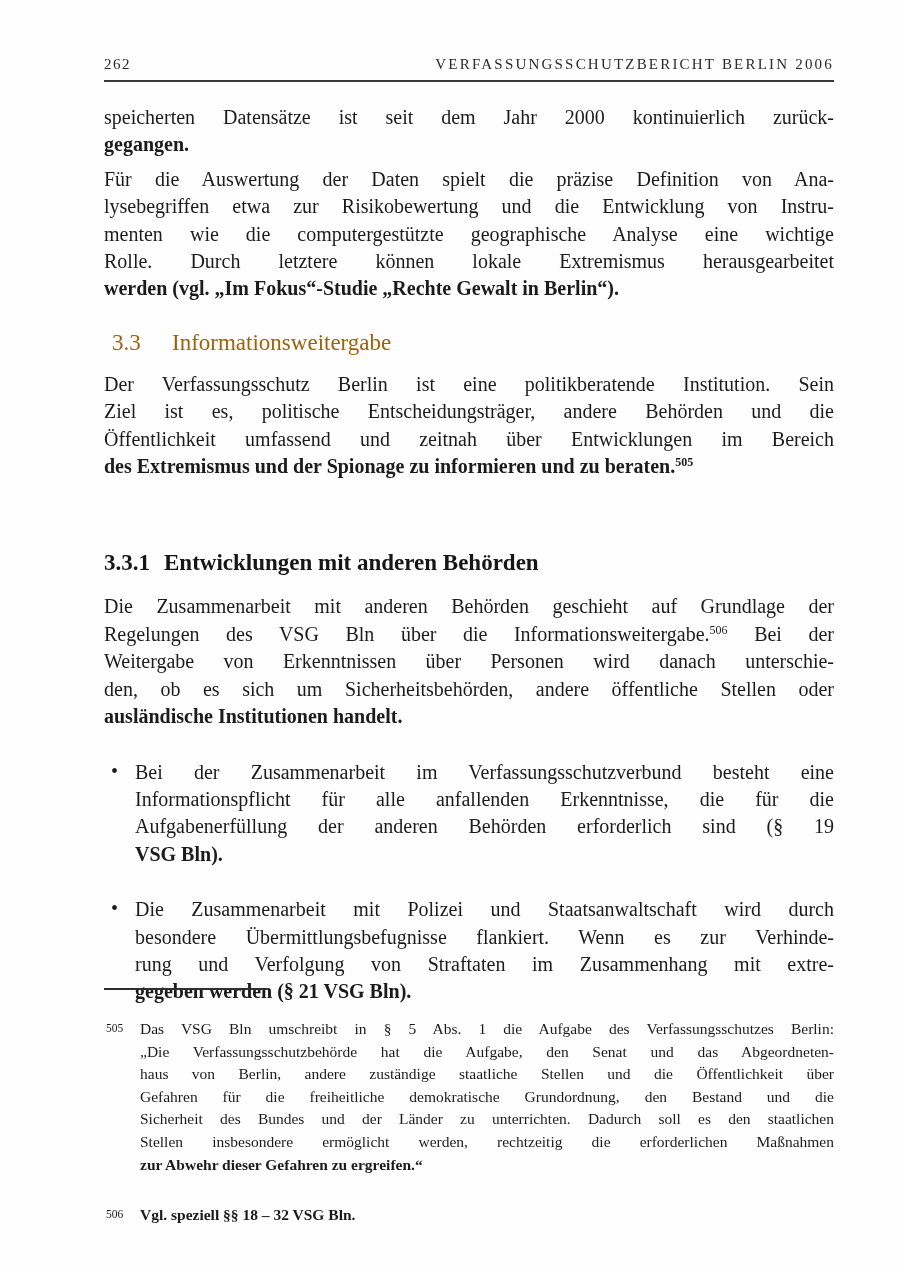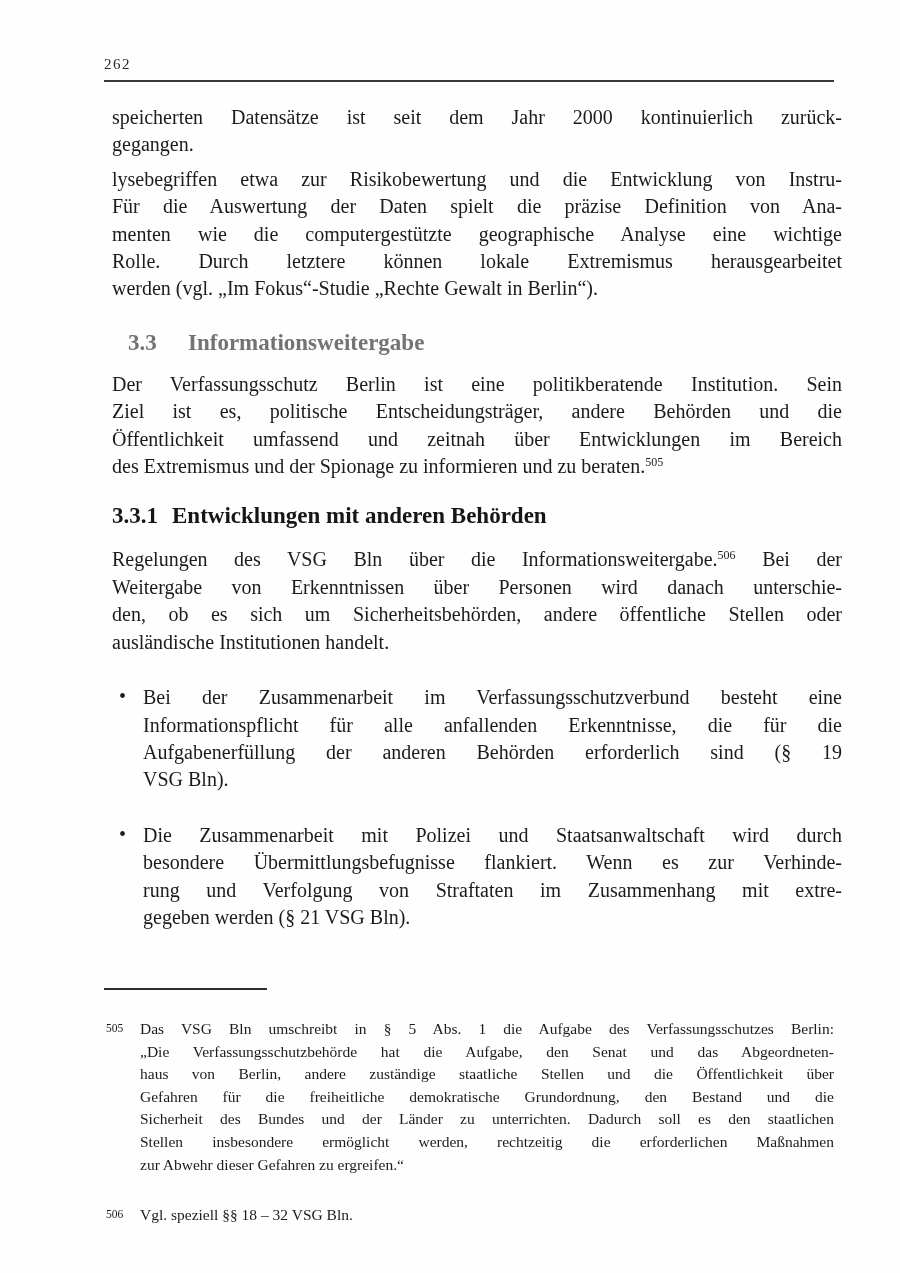--- a/index.html
+++ b/index.html
@@ -31,52 +31,52 @@
     font-size: 15px;
     color: #2a2a2a;
   }
   .pnum { letter-spacing: 1.5px; }
   .ptitle { letter-spacing: 2.2px; }
 
   
   .bodycol {
     position: absolute;
     top: 104px;
-    left: 112px;
+    left: 104px;
     width: 730px;
     font-size: 20px;
     line-height: 27.4px;
   }
   .para { margin: 0 0 7px 0; }
   .ln { text-align: justify; text-align-last: justify; }
-  .ln.last { text-align-last: auto; }
+  .ln.last { text-align-last: auto; font-weight: bold; }
 
   .fnref {
     font-size: 12px;
     line-height: 0;
     vertical-align: 7px;
     letter-spacing: 0;
   }
 
   h2.h33 {
-    margin: 25px 0 13px 16px;
+    margin: 25px 0 13px 8px;
     font-size: 23px;
     line-height: 30px;
-    font-weight: bold;
-    color: #737373;
+    font-weight: normal;
+    color: #a16207;
   }
   h3.h331 {
     margin: 21px 0 15px 0;
     font-size: 23px;
     line-height: 30px;
     font-weight: bold;
     color: #161616;
   }
   .hnum { display: inline-block; width: 60px; }
-  .hnum331 { display: inline-block; width: 60px; }
+  .hnum331 { display: inline-block; width: 60px; margin-top: 47px; }
 
   ul.bullets {
     list-style: none;
     margin: 9px 0 0 0;
     padding: 0;
   }
   li.bullet { position: relative; }
   li.bullet + li.bullet { margin-top: 11px; }
   .marker {
     position: absolute;
@@ -110,32 +110,33 @@
   }
   .fntxt { margin-left: 36px; margin-top: 28px; }
 </style>
 </head>
 <body>
 
 <div class="page">
 
   <header class="pagehead">
     <span class="pnum">262</span>
+    <span class="ptitle">VERFASSUNGSSCHUTZBERICHT BERLIN 2006</span>
   </header>
 
   <main class="bodycol">
 
     <div class="para">
         <div class="ln">speicherten Datensätze ist seit dem Jahr 2000 kontinuierlich zurück-</div>
         <div class="ln last">gegangen.</div>
       </div>
 
     <div class="para">
+        <div class="ln">Für die Auswertung der Daten spielt die präzise Definition von Ana-</div>
         <div class="ln">lysebegriffen etwa zur Risikobewertung und die Entwicklung von Instru-</div>
-        <div class="ln">Für die Auswertung der Daten spielt die präzise Definition von Ana-</div>
         <div class="ln">menten wie die computergestützte geographische Analyse eine wichtige</div>
         <div class="ln">Rolle. Durch letztere können lokale Extremismus herausgearbeitet</div>
         <div class="ln last">werden (vgl. „Im Fokus“-Studie „Rechte Gewalt in Berlin“).</div>
       </div>
 
     <h2 class="h33">
       <span class="hnum">3.3</span><span class="htitle">Informationsweitergabe</span>
     </h2>
 
     <div class="para">
@@ -143,20 +144,21 @@
         <div class="ln">Ziel ist es, politische Entscheidungsträger, andere Behörden und die</div>
         <div class="ln">Öffentlichkeit umfassend und zeitnah über Entwicklungen im Bereich</div>
         <div class="ln last">des Extremismus und der Spionage zu informieren und zu beraten.<sup class="fnref">505</sup></div>
       </div>
 
     <h3 class="h331">
       <span class="hnum331">3.3.1</span><span class="htitle">Entwicklungen mit anderen Behörden</span>
     </h3>
 
     <div class="para">
+        <div class="ln">Die Zusammenarbeit mit anderen Behörden geschieht auf Grundlage der</div>
         <div class="ln">Regelungen des VSG Bln über die Informationsweitergabe.<sup class="fnref">506</sup> Bei der</div>
         <div class="ln">Weitergabe von Erkenntnissen über Personen wird danach unterschie-</div>
         <div class="ln">den, ob es sich um Sicherheitsbehörden, andere öffentliche Stellen oder</div>
         <div class="ln last">ausländische Institutionen handelt.</div>
       </div>
 
     <ul class="bullets">
       <li class="bullet">
         <span class="marker">•</span>
         <div class="btxt">

